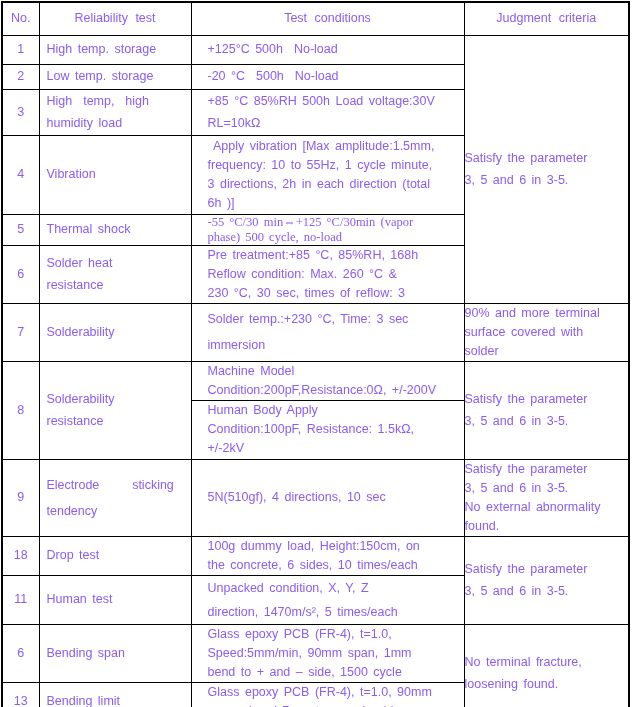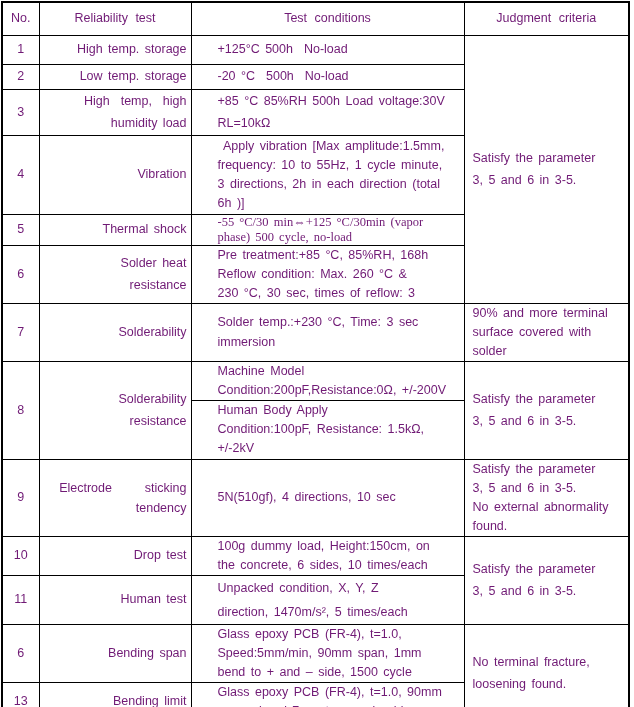--- a/index.html
+++ b/index.html
@@ -9,21 +9,21 @@
     width: 634px;
     height: 707px;
     overflow: hidden;
   }
   .page {
     width: 634px;
     height: 707px;
     box-sizing: border-box;
     padding: 1px 0 0 1px;
     font-family: "Liberation Sans", "DejaVu Sans", sans-serif;
-    color: #701a75;
+    color: #8b5cf6;
   }
   table.rel-table {
     border-collapse: collapse;
     table-layout: fixed;
     width: 629px;
     border: 2px solid #000;
   }
   col.c-no       { width: 37px;  }
   col.c-test     { width: 152px; }
   col.c-cond     { width: 273px; }
@@ -38,27 +38,27 @@
     word-spacing: 2px;
     overflow: hidden;
     box-sizing: border-box;
   }
   th {
     font-weight: normal;
     text-align: center;
     word-spacing: 4px;
   }
   td.no-cell   { text-align: center; }
-  td.test-cell { text-align: right; padding-left: 7px; padding-right: 4px; }
-  td.cond-cell { text-align: left; padding-left: 26px;  padding-right: 2px; }
-  td.judg-cell { text-align: left; padding-left: 8px;  padding-right: 2px; }
+  td.test-cell { text-align: left; padding-left: 7px; padding-right: 4px; }
+  td.cond-cell { text-align: left; padding-left: 16px;  padding-right: 2px; }
+  td.judg-cell { text-align: left;  padding-right: 2px; }
   .lh15 { line-height: 15px; font-family: Liberation Serif, serif; }
   .lh22 { line-height: 22px; }
   .lh24 { line-height: 24px; }
-  .lh26 { line-height: 20px; }
+  .lh26 { line-height: 26px; }
 </style>
 </head>
 <body>
 
 <div class="page">
   <table class="rel-table">
     <colgroup>
       <col class="c-no">
         <col class="c-test">
         <col class="c-cond">
@@ -151,21 +151,21 @@
       <td class="test-cell lh26">Electrode      sticking
 tendency</td>
       <td class="cond-cell">5N(510gf), 4 directions, 10 sec</td>
       <td class="judg-cell">Satisfy the parameter
 3, 5 and 6 in 3-5.
 No external abnormality
 found.</td>
     </tr>
 
     <tr style="height:38px">
-      <td class="no-cell">10</td>
+      <td class="no-cell">18</td>
       <td class="test-cell">Drop test</td>
       <td class="cond-cell">100g dummy load, Height:150cm, on
 the concrete, 6 sides, 10 times/each</td>
       <td class="judg-cell lh22" rowspan="2">Satisfy the parameter
 3, 5 and 6 in 3-5.</td>
     </tr>
 
     <tr style="height:48px">
       <td class="no-cell">11</td>
       <td class="test-cell">Human test</td>

